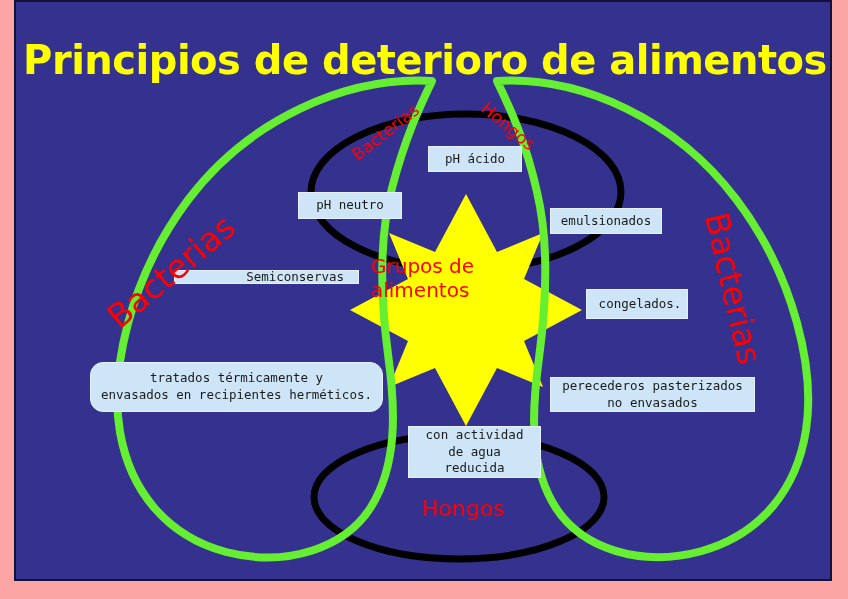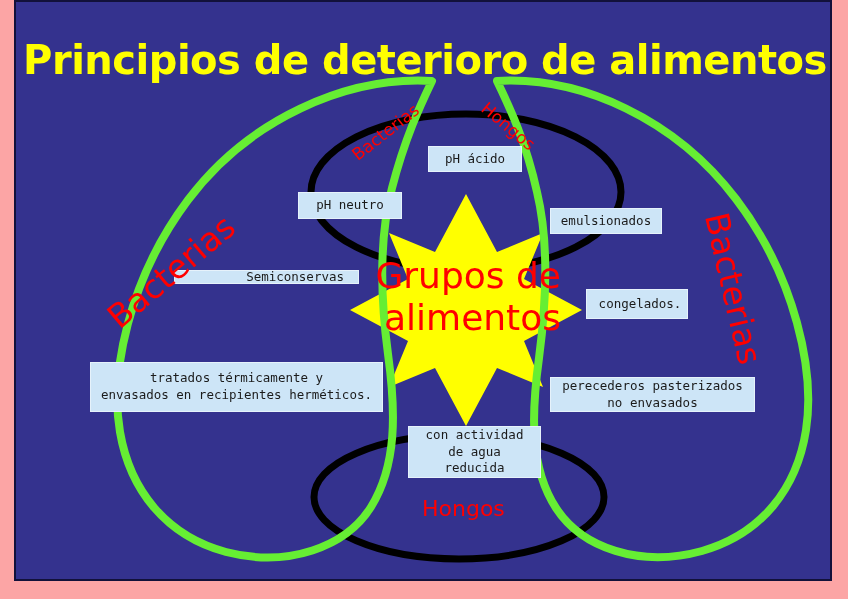--- a/index.html
+++ b/index.html
@@ -59,24 +59,24 @@
     white-space: nowrap;
     line-height: 1;
   }
 
   
   #star-label {
     position: absolute;
     left: 355px;
     top: 253px;
     width: 190px;
-    text-align: right;
+    text-align: left;
     color: #ff0000;
     font-family: "DejaVu Sans", sans-serif;
-    font-size: 36px;
+    font-size: 20px;
     line-height: 1.18;
     white-space: pre-line;
   }
 
   
   .callout {
     position: absolute;
     background: #cde5f7;
     border: 1px solid #e6f2fb;
     box-sizing: border-box;
@@ -90,21 +90,21 @@
     justify-content: center;
     white-space: pre-line;
     padding: 2px 6px;
   }
 
   .callout.ph-acido      { left: 412px; top: 144px; width: 94px;  height: 26px; }
   .callout.ph-neutro     { left: 274px; top: 190px; width: 104px; height: 27px; margin-left: 8px; }
   .callout.emulsionados  { left: 534px; top: 182px; width: 112px; height: 26px; margin-top: 24px; }
   .callout.semiconservas { left: 158px; top: 268px; width: 185px; height: 14px; justify-content: flex-end; padding-right: 14px; }
   .callout.congelados    { left: 570px; top: 287px; width: 102px; height: 30px; padding-left: 12px; }
-  .callout.tratados      { left: 74px;  top: 360px; width: 293px; height: 50px; }
+  .callout.tratados      { left: 74px;  top: 360px; width: 293px; height: 50px; border-radius: 13px; }
   .callout.perecederos   { left: 534px; top: 375px; width: 205px; height: 35px; }
   .callout.actividad     { left: 392px; top: 424px; width: 133px; height: 52px; }
 
   
   .red-label {
     position: absolute;
     color: #ff0000;
     font-family: "DejaVu Sans", sans-serif;
     white-space: nowrap;
     transform-origin: center center;

